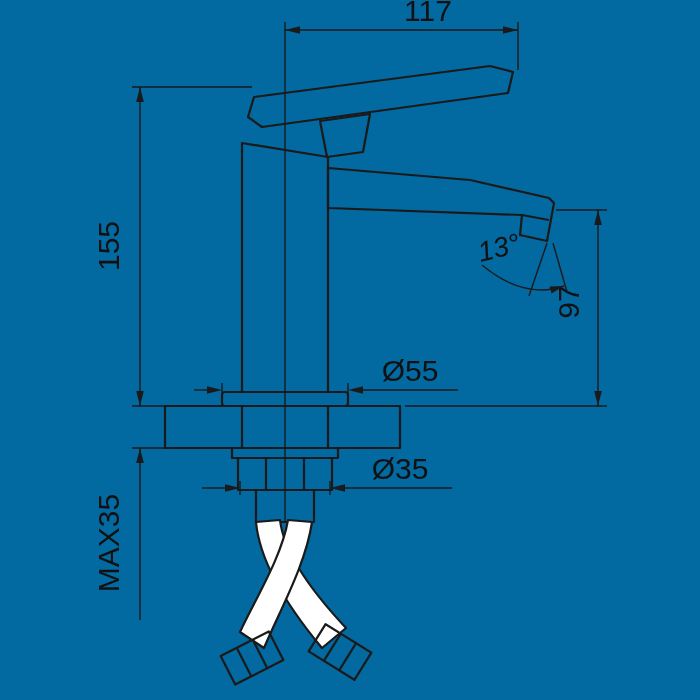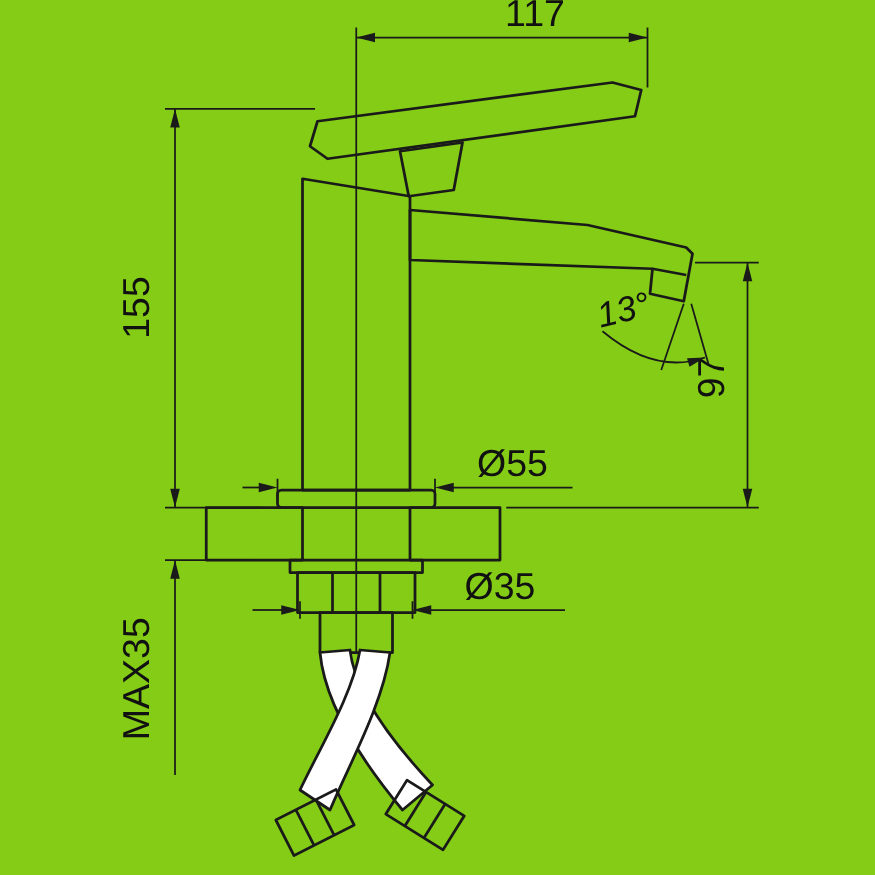--- a/index.html
+++ b/index.html
@@ -1,16 +1,16 @@
 <!DOCTYPE html>
 <html><head>
 <meta charset="utf-8">
 <style>
   html,body{margin:0;padding:0;background:#fff;}
-  .canvas{position:relative;width:700px;height:700px;background:#84cc16;overflow:hidden;}
+  .canvas{position:relative;width:700px;height:700px;background:#0369a1;overflow:hidden;}
   svg{display:block;}
   svg text{
     font-family:"Liberation Sans", sans-serif;
     font-size:30px;
     fill:#111;
   }
   .obj{stroke:#1a1a1a;stroke-width:2.2;fill:none;stroke-linejoin:round;}
   .dim{stroke:#1a1a1a;stroke-width:1.4;fill:none;}
   .arr{fill:#1a1a1a;stroke:none;}
   .angle-text{font-style:italic;font-size:28px;}

